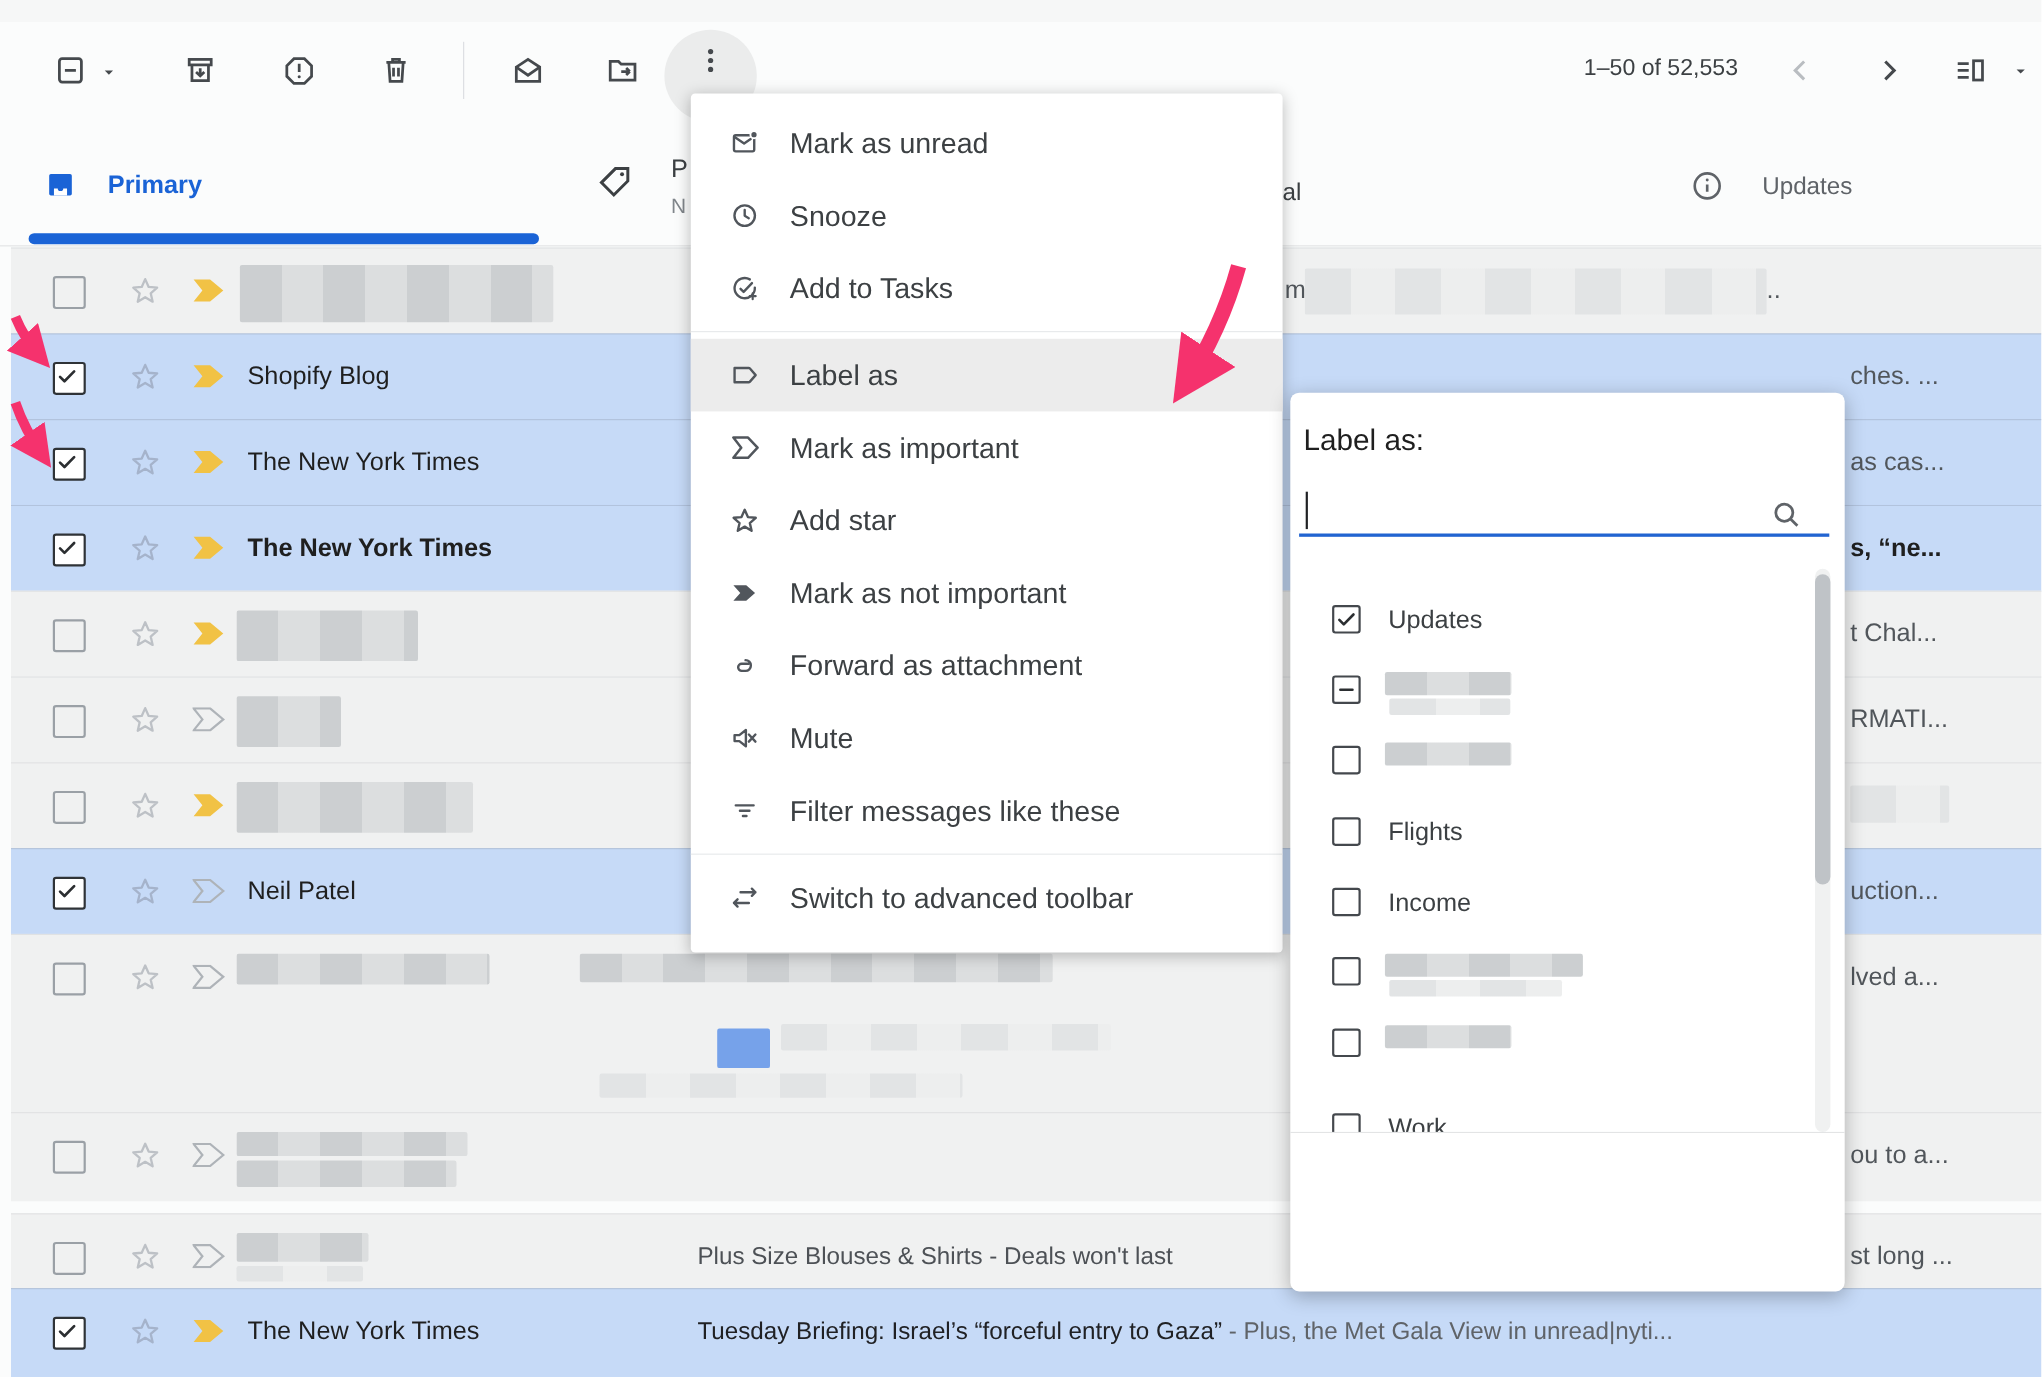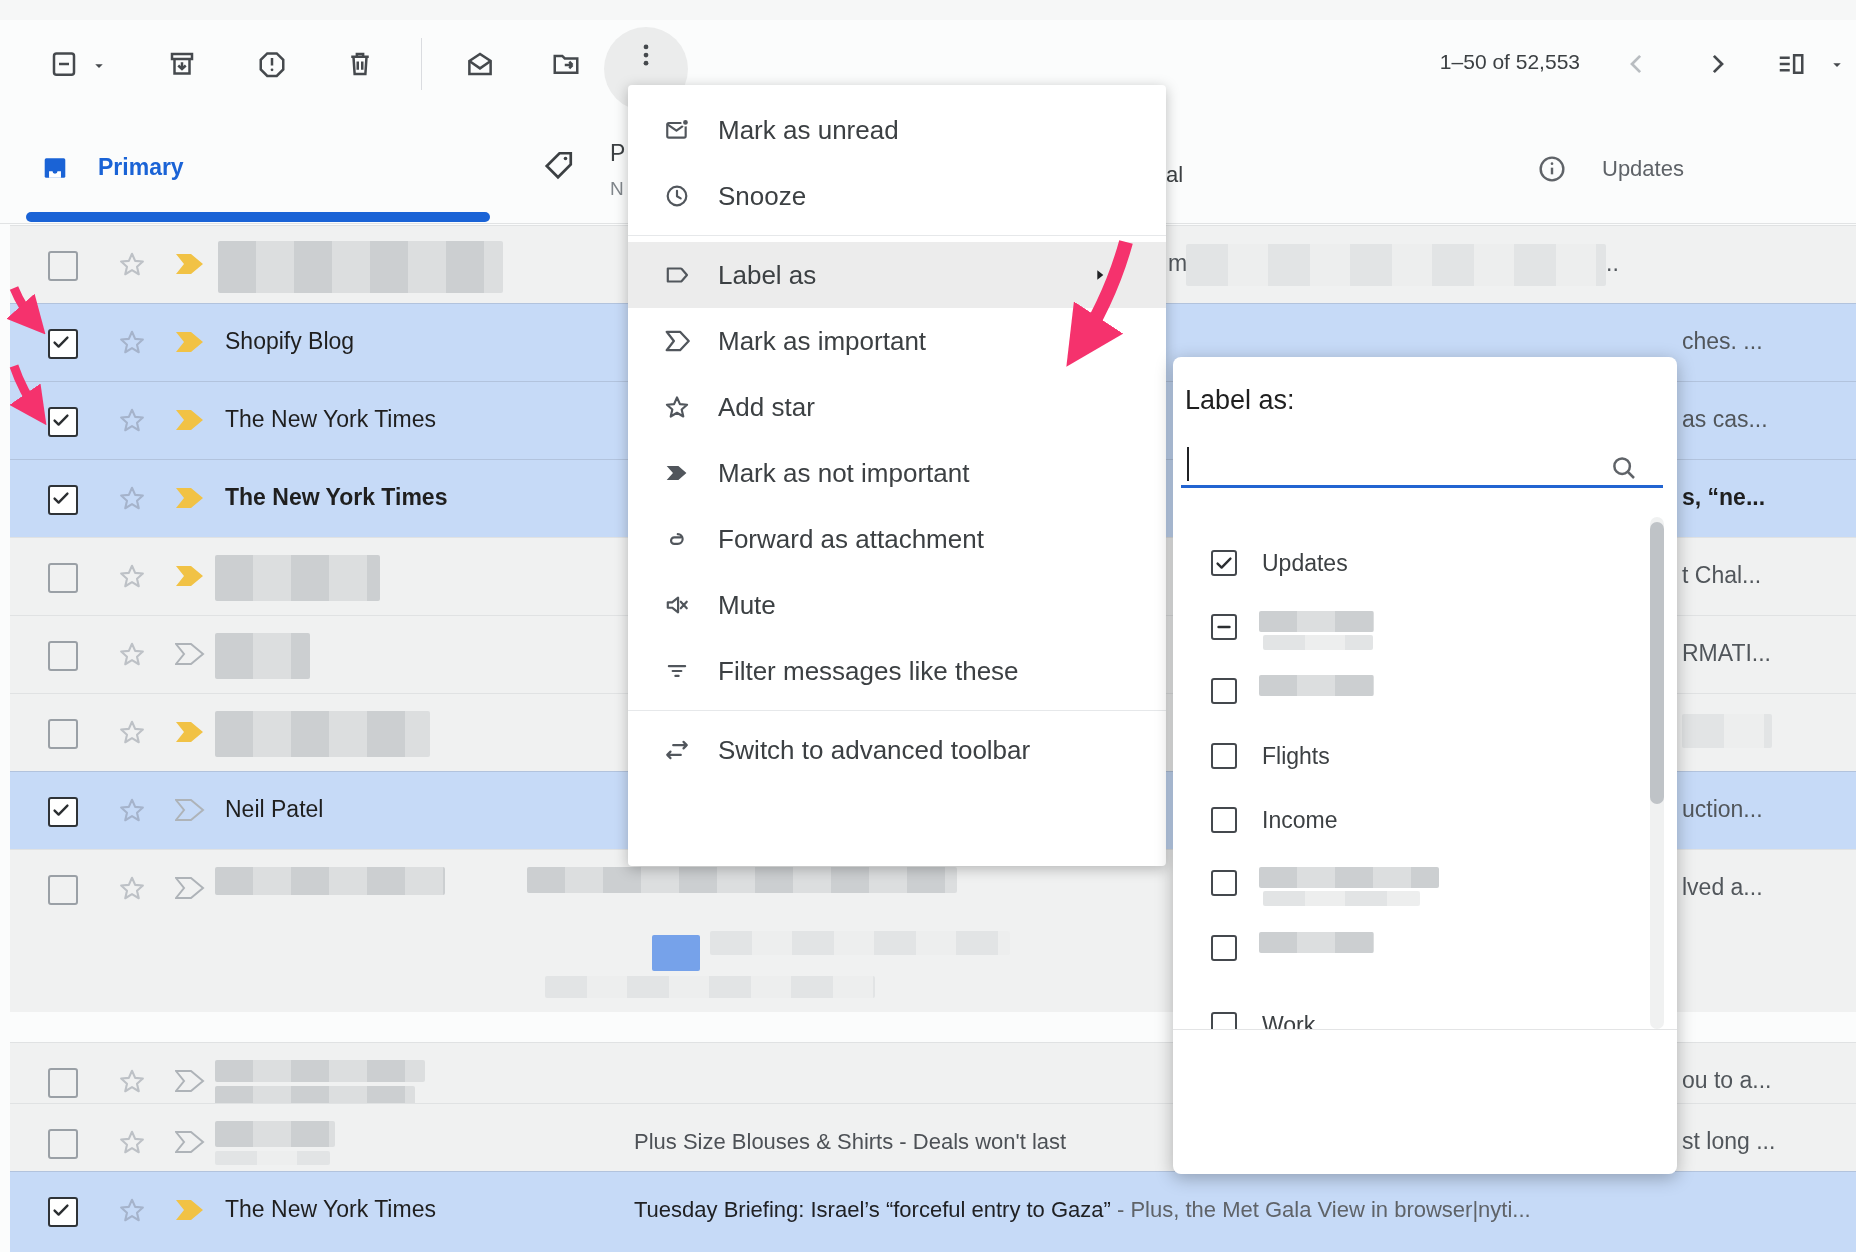--- a/index.html
+++ b/index.html
@@ -328,21 +328,21 @@
             <path d="M1 1h15l12 10-12 10H1l8-10z" fill="none" stroke="#aeb3b8" stroke-width="2"></path>
           </svg>
         </span>
         <span class="blob" style="left:205px;top:17px;width:230px;height:28px"></span>
         <span class="blob" style="left:517px;top:17px;width:430px;height:26px"></span>
         <span class="blob light" style="left:700px;top:81px;width:300px;height:24px"></span>
         <span class="blob light" style="left:535px;top:126px;width:330px;height:22px"></span>
         <span class="blob img" style="left:642px;top:85px;width:48px;height:36px"></span>
         <span class="frag" style="left:1672px;top:24px">lved a...</span>
       </div>
-      <div class="row read" style="top: 1042px; height: 80px; text-decoration: underline;">
+      <div class="row read" style="top: 1011px; height: 80px; text-decoration: underline;">
         <span class="cb" style="top:25px"></span>
     <span class="abs" style="left:108px;top:24px">
           <svg width="28" height="28" viewBox="0 0 24 24" fill="none" stroke="#bdc1c6" stroke-width="1.8" stroke-linejoin="round">
             <path d="M12 3.2l2.7 6.1 6.6.6-5 4.4 1.5 6.5-5.8-3.5-5.8 3.5 1.5-6.5-5-4.4 6.6-.6z"></path>
           </svg>
         </span>
     <span class="abs" style="left:165px;top:27px">
           <svg width="30" height="22" viewBox="0 0 30 22">
             <path d="M1 1h15l12 10-12 10H1l8-10z" fill="none" stroke="#aeb3b8" stroke-width="2"></path>
           </svg>
@@ -378,21 +378,21 @@
           <svg width="28" height="28" viewBox="0 0 24 24" fill="none" stroke="#a5b3cb" stroke-width="1.8" stroke-linejoin="round">
             <path d="M12 3.2l2.7 6.1 6.6.6-5 4.4 1.5 6.5-5.8-3.5-5.8 3.5 1.5-6.5-5-4.4 6.6-.6z"></path>
           </svg>
         </span>
     <span class="abs" style="left:165px;top:27px">
           <svg width="30" height="22" viewBox="0 0 30 22">
             <path d="M1 1h15l12 10-12 10H1l8-10z" fill="#f1c245"></path>
           </svg>
         </span>
         <span class="sender" style="top:24px">The New York Times</span>
-        <span class="subj-dark" style="top:25px"><span>Tuesday Briefing: Israel’s “forceful entry to Gaza”</span><span class="subj-gray"> - Plus, the Met Gala View in browser|nyti...</span></span>
+        <span class="subj-dark" style="top:25px"><span>Tuesday Briefing: Israel’s “forceful entry to Gaza”</span><span class="subj-gray"> - Plus, the Met Gala View in unread|nyti...</span></span>
       </div>
     </div>
 
   <div class="abs menu" id="menu">
       <div class="mi">
         <span class="mic">
           <svg width="26" height="26" viewBox="0 0 24 24" fill="none" stroke="currentColor" stroke-width="2" stroke-linecap="round" stroke-linejoin="round">
             <rect x="3" y="5.5" width="17" height="13.5" rx="1.5"></rect>
             <path d="M3.5 7l8 5.5 5.5-3.8"></path>
             <circle cx="19.8" cy="5" r="3" fill="currentColor" stroke="#fff" stroke-width="1.6"></circle>
@@ -401,20 +401,30 @@
     <span class="mlabel">Mark as unread</span>
       </div>
       <div class="mi">
         <span class="mic">
           <svg width="26" height="26" viewBox="0 0 24 24" fill="none" stroke="currentColor" stroke-width="2" stroke-linecap="round" stroke-linejoin="round">
             <circle cx="12" cy="12" r="8.6"></circle>
             <path d="M12 7.2v5l3.4 2"></path>
           </svg>
         </span>
     <span class="mlabel">Snooze</span>
+      </div>
+      <div class="mi">
+        <span class="mic">
+          <svg width="26" height="26" viewBox="0 0 24 24" fill="none" stroke="currentColor" stroke-width="2" stroke-linecap="round" stroke-linejoin="round">
+            <path d="M20.5 11.5a8.5 8.5 0 1 1-4.2-6.9"></path>
+            <path d="M8.5 12.5l2.6 2.6 7-7.4"></path>
+            <path d="M18.7 16.2v5M16.2 18.7h5" stroke-width="1.8"></path>
+          </svg>
+        </span>
+    <span class="mlabel">Add to Tasks</span>
       </div>
       <div class="mdiv"></div>
       <div class="mi hl">
         <span class="mic">
           <svg width="26" height="26" viewBox="0 0 24 24" fill="none" stroke="currentColor" stroke-width="2" stroke-linecap="round" stroke-linejoin="round">
             <path d="M3.5 6h11.8a1.5 1.5 0 0 1 1.1.5l4.8 5.5-4.8 5.5a1.5 1.5 0 0 1-1.1.5H3.5z"></path>
           </svg>
         </span>
     <span class="mlabel">Label as</span>
         <span class="subarrow">

